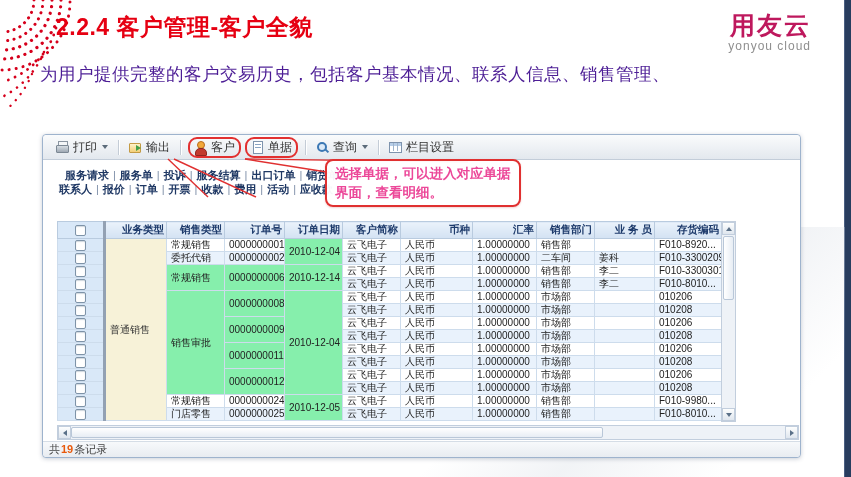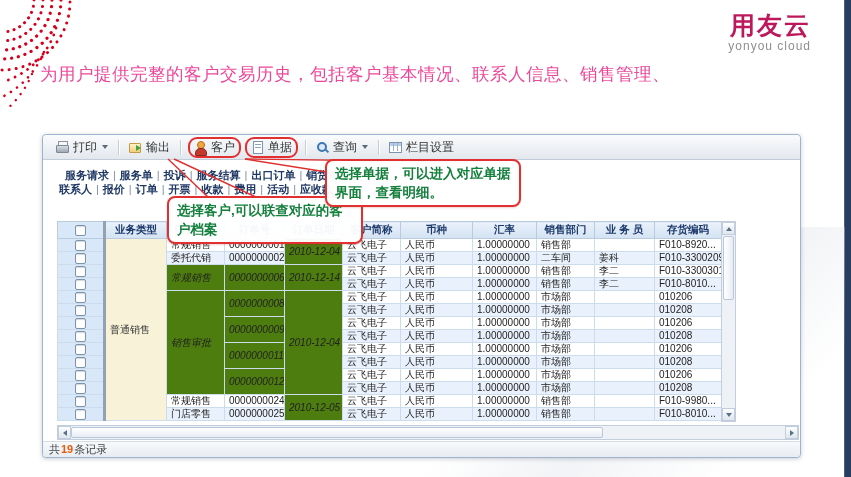--- a/index.html
+++ b/index.html
@@ -6,21 +6,21 @@
   .slide{position:relative;width:851px;height:477px;background:#fff;overflow:hidden;
          font-family:"Liberation Sans","DejaVu Sans",sans-serif;margin:0 auto;}
   .edge-strip{position:absolute;right:0;top:0;width:6px;height:100%;background:#283d5f;border-left:1px solid #4a5f82;}
   .sheen{position:absolute;right:6px;bottom:0;width:440px;height:250px;
          background:linear-gradient(135deg,rgba(226,230,236,0) 38%,rgba(219,224,231,.38) 58%,rgba(238,241,245,0) 82%);}
   .dots{position:absolute;left:0;top:0;}
   .page-title{position:absolute;left:56px;top:12px;font-size:23px;font-weight:bold;color:#e60012;letter-spacing:.5px;}
   .logo{position:absolute;right:40px;top:12px;text-align:right;}
   .logo-main{font-size:25px;font-weight:bold;color:#be185d;letter-spacing:2px;line-height:26px;}
   .logo-sub{font-size:12px;color:#8f8f8f;letter-spacing:1px;margin-top:1px;}
-  .body-line{position:absolute;left:40px;font-size:17.5px;color:#ec4899;letter-spacing:.5px;}
+  .body-line{position:absolute;left:40px;font-size:17.5px;color:#4c1d95;letter-spacing:.5px;}
   .bl1{top:62px;} .bl2{top:100px;}
 
   
   .window{position:absolute;left:42px;top:134px;width:757px;height:322px;background:#fff;
           border:1px solid #9eb3cd;border-radius:4px;box-shadow:0 1px 4px rgba(40,60,90,.25);}
   .toolbar{position:absolute;left:0;top:0;right:0;height:24px;display:flex;align-items:center;padding-left:8px;
            background:linear-gradient(#fafbfc,#e3e8ee);border-bottom:1px solid #c3cdd9;border-radius:4px 4px 0 0;
            font-size:12px;color:#333;white-space:nowrap;}
   .tbtn{display:inline-flex;align-items:center;padding:18px 5px;border-radius:3px;}
   .tbtn.hl{border:2px solid #e23030;border-radius:9px;padding:0 4px;margin:0 2px;}
@@ -45,25 +45,25 @@
   .tr1{top:8px;} .tr2{top:22px;left:16px;}
   .tab{cursor:default;} .pipe{color:#7d8ea8;margin:0 4px;font-weight:normal;}
 
   .grid-titlebar{position:absolute;left:0;top:62px;right:0;height:24px;background:linear-gradient(#eef4fb,#dde8f3);
                  border-top:1px solid #cfdcec;border-bottom:1px solid #c8d6e6;text-align:center;
                  font-size:13px;font-weight:bold;color:#1a1a1a;line-height:24px;}
 
   .table-wrap{position:absolute;left:14px;top:86px;}
   table.grid{border-collapse:collapse;table-layout:fixed;width:664px;}
   .grid th{height:16px;background:linear-gradient(#eaf2fb,#d3e2f3);border:1px solid #b9cbdf;
-           font-size:10.5px;font-weight:bold;color:#1d3a6b;padding:0 2px;text-align:center;overflow:hidden;white-space:nowrap;}
+           font-size:10.5px;font-weight:bold;color:#1d3a6b;padding:0 2px;text-align:right;overflow:hidden;white-space:nowrap;}
   .grid td{height:12px;line-height:12px;border:1px solid #cddcec;font-size:10px;color:#222;
            padding:0 4px;overflow:hidden;white-space:nowrap;background:#fff;}
   .grid tbody tr:nth-child(even) td{background:#e9f2fc;}
-  .grid td.merged{background:#4d7c0f;text-align:left;font-style:italic;}
+  .grid td.merged{background:#86efac;text-align:left;}
   .grid td.ctr{text-align:center;}
   .grid td.num{text-align:right;padding-right:7px;}
   .grid td.biz{background:#f7f2d8 !important;border-left:3px solid #93a1b3;text-align:left;color:#333;}
   .grid th.bizh{border-left:3px solid #93a1b3;}
   .grid td.cb,.grid th.cbh{background:#d9e8f8 !important;text-align:center;padding:0;}
   .checkbox{display:inline-block;width:9px;height:9px;background:#fff;border:1px solid #7e93a8;border-radius:2px;
             box-shadow:inset 0 1px 1px rgba(120,140,160,.35);vertical-align:middle;}
 
   .vscroll{position:absolute;left:678px;top:86px;width:13px;height:199px;background:#eef2f7;border:1px solid #c2cedd;}
   .varrow{position:absolute;left:0;width:11px;height:11px;background:linear-gradient(#fdfefe,#dfe6ee);border:1px solid #c2cedd;
@@ -82,21 +82,21 @@
   .hthumb{position:absolute;left:13px;top:1px;width:530px;height:9px;background:linear-gradient(#ffffff,#e7edf4);
           border:1px solid #b9c7d8;border-radius:2px;}
   .statusbar{position:absolute;left:0;right:0;bottom:0;height:15px;background:linear-gradient(#f7f9fb,#e8ecf1);
              border-top:1px solid #d5dde6;border-radius:0 0 4px 4px;font-size:11px;color:#444;
              padding-left:6px;line-height:15px;}
   .statusbar .count{color:#e8590c;font-weight:bold;margin:16px 1px;}
 
   
   .annot-svg{position:absolute;left:0;top:0;width:851px;height:477px;pointer-events:none;}
   .callout{position:absolute;background:rgba(255,255,255,.96);border:2px solid #e03030;border-radius:8px;
-           padding:3px 8px;font-size:13.5px;font-weight:bold;color:#15803d;line-height:19px;
+           padding:3px 8px;font-size:13.5px;font-weight:bold;color:#ec4899;line-height:19px;
            width:176px;word-break:break-all;box-shadow:0 1px 2px rgba(180,40,40,.2);}
   .co-left{left:167px;top:196px;}
   .co-right{left:325px;top:159px;}
 </style>
 </head>
 <body>
 
 <div class="slide">
 
   <svg class="dots" width="100" height="125" viewBox="0 0 100 125">
@@ -108,20 +108,21 @@
       <path d="M 70 2 A 68 68 0 0 1 2 70" stroke-width="3" stroke-dasharray="0.1 7"></path>
       <path d="M 56 28 A 78 78 0 0 1 2 82" stroke-width="2.8" stroke-dasharray="0.1 7.2"></path>
       <path d="M 44 52 A 88 88 0 0 1 4 96" stroke-width="2.6" stroke-dasharray="0.1 7.4"></path>
       <path d="M 32 74 A 98 98 0 0 1 6 110" stroke-width="2.4" stroke-dasharray="0.1 7.6"></path>
     </g>
   </svg>
 
   <div class="edge-strip"></div>
   <div class="sheen"></div>
 
+  <div class="page-title">2.2.4 客户管理-客户全貌</div>
 
   <div class="logo">
     <div class="logo-main">用友云</div>
     <div class="logo-sub">yonyou cloud</div>
   </div>
 
   <div class="body-line bl1">为用户提供完整的客户交易历史，包括客户基本情况、联系人信息、销售管理、</div>
 
   <div class="window">
     <div class="toolbar">
@@ -369,16 +370,15 @@
 
   <svg class="annot-svg" viewBox="0 0 851 477">
     <g stroke="#e03030" stroke-width="1.4" fill="none">
       <line x1="168" y1="159" x2="208" y2="197"></line>
       <line x1="174" y1="159" x2="256" y2="197"></line>
       <line x1="245" y1="159" x2="333" y2="173"></line>
       <line x1="245" y1="159" x2="468" y2="162"></line>
     </g>
   </svg>
 
-  <div class="callout co-left">选择客户,可以联查对应的客户档案</div>
   <div class="callout co-right">选择单据，可以进入对应单据界面，查看明细。</div>
 
 </div>
 
 </body></html>

